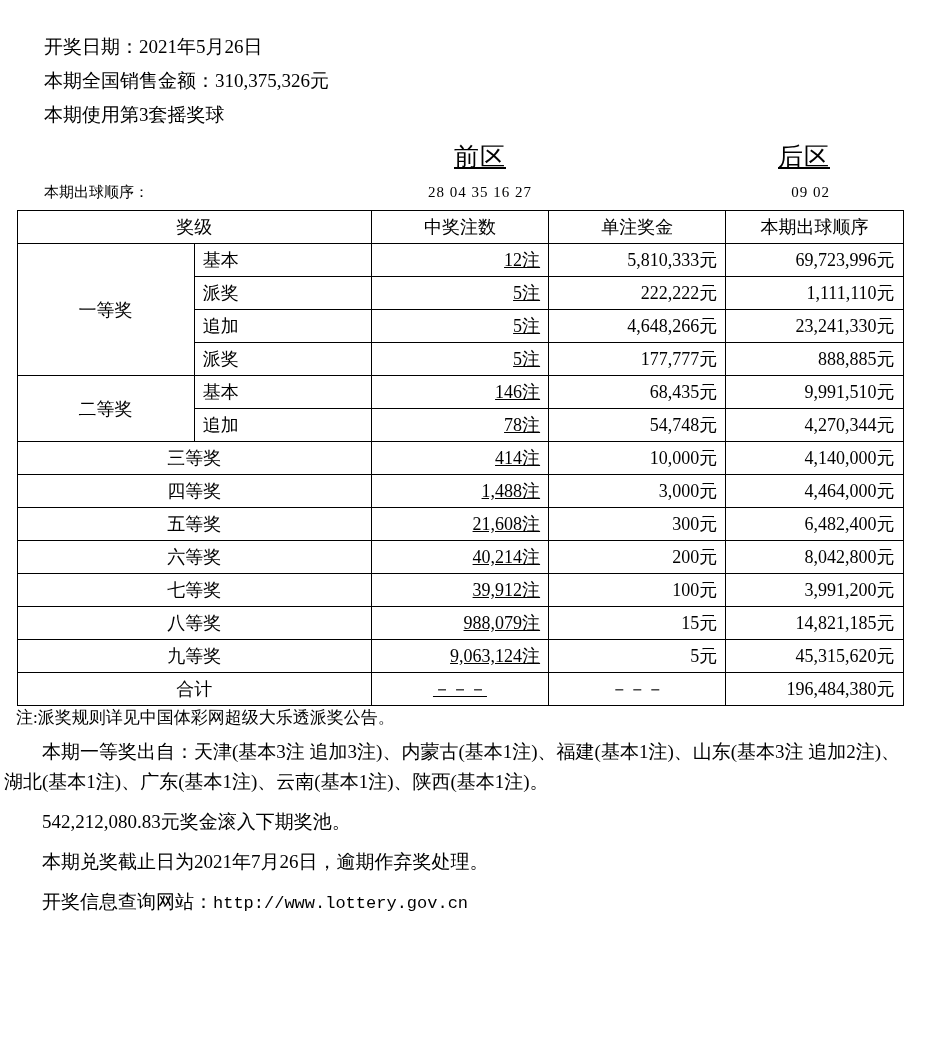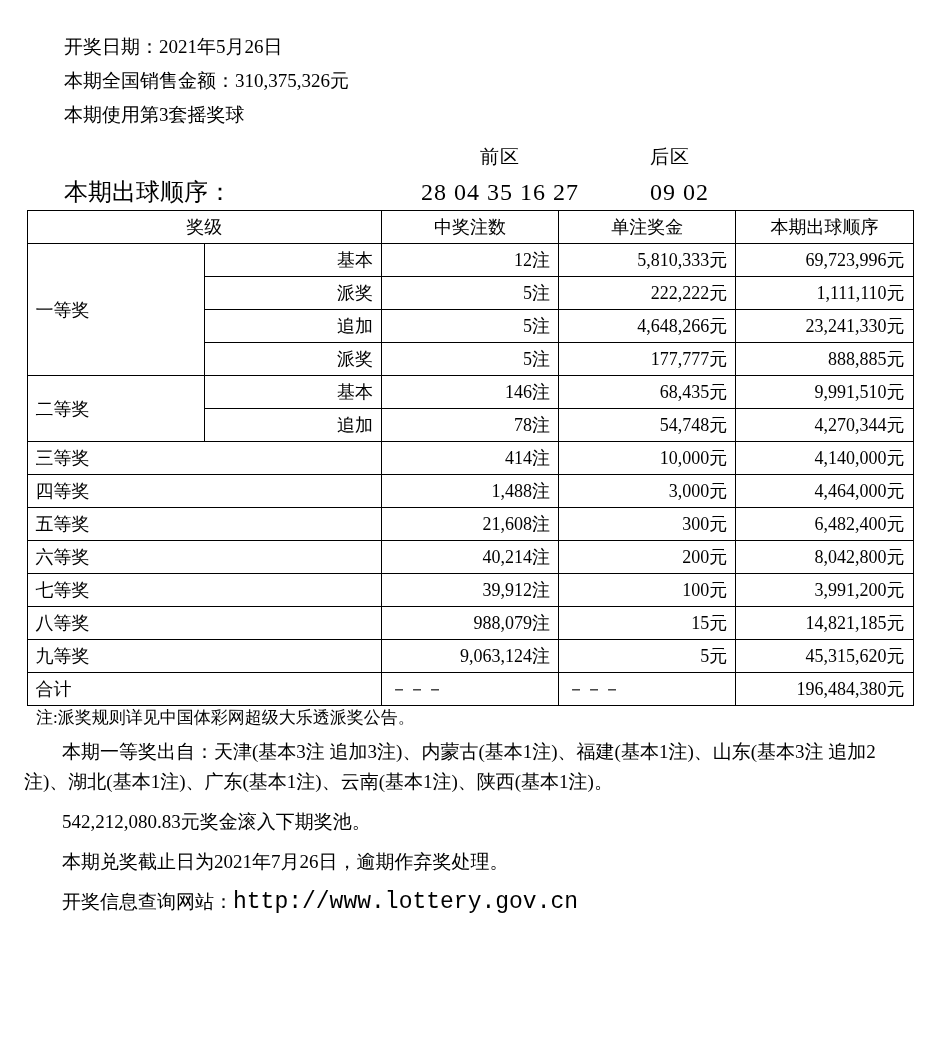--- a/index.html
+++ b/index.html
@@ -9,59 +9,60 @@
   }
   body {
     width: 936px;
     height: 1064px;
     font-family: "Liberation Serif", "DejaVu Serif", serif;
     color: #000000;
     position: relative;
     overflow: hidden;
   }
   .page {
-    padding: 30px 16px 0 20px;
+    padding: 30px 16px 0 0;
     box-sizing: border-box;
     width: 936px;
   }
   .hdr-line {
     font-size: 19px;
     line-height: 34px;
     padding-left: 44px;
     white-space: nowrap;
   }
   .balls-block {
     margin-top: 8px;
   }
   .balls-row {
     display: flex;
     align-items: baseline;
-    font-size: 24px;
+    font-size: 15px;
     line-height: 36px;
     white-space: nowrap;
   }
   .balls-label {
     width: 330px;
     padding-left: 44px;
     box-sizing: border-box;
   }
   .balls-front {
     width: 300px;
     text-align: center;
     letter-spacing: 1px;
   }
   .balls-back {
     width: 200px;
-    text-align: left;
+    text-align: right;
     letter-spacing: 1px;
   }
   .zone-head {
     display: flex;
-    font-size: 19px;
+    font-size: 25px;
     line-height: 34px;
+    text-decoration: underline;
   }
   .zone-head .balls-label { width: 330px; }
   .section-title {
     text-align: center;
     font-size: 20px;
     font-weight: bold;
     margin: 6px 0 6px 0;
   }
   table.prize {
     border-collapse: collapse;
@@ -74,39 +75,39 @@
     border: 1px solid #000;
     padding: 2px 8px;
     height: 28px;
     font-weight: normal;
   }
   table.prize th {
     text-align: center;
     font-size: 18px;
   }
   .c-level { width: 130px; text-align: center; }
-  .c-sub   { width: 80px;  text-align: right; border-radius: 16px; }
-  .c-count { width: 190px; text-align: right; }
+  .c-sub   { width: 80px;  text-align: left; border-radius: 16px; }
+  .c-count { width: 190px; text-align: right; text-decoration: underline; }
   .c-each  { width: 290px; text-align: right; }
   .c-total { width: 230px; text-align: right; }
-  .merge-center { text-align: left; vertical-align: middle; }
+  .merge-center { text-align: center; vertical-align: middle; }
   .note {
     font-size: 17px;
     margin: 3px 0 0 16px;
     line-height: 18px;
   }
   .para {
     font-size: 19px;
     line-height: 30px;
     margin: 10px 16px 0 4px;
     text-indent: 38px;
   }
   .mono {
     font-family: "Liberation Mono", "DejaVu Sans Mono", monospace;
-    font-size: 23px;
+    font-size: 17px;
     letter-spacing: 0px;
   }
 </style>
 </head>
 <body>
 
 <div class="page">
 
   <div class="hdr-line">开奖日期：2021年5月26日</div>
   <div class="hdr-line">本期全国销售金额：310,375,326元</div>

